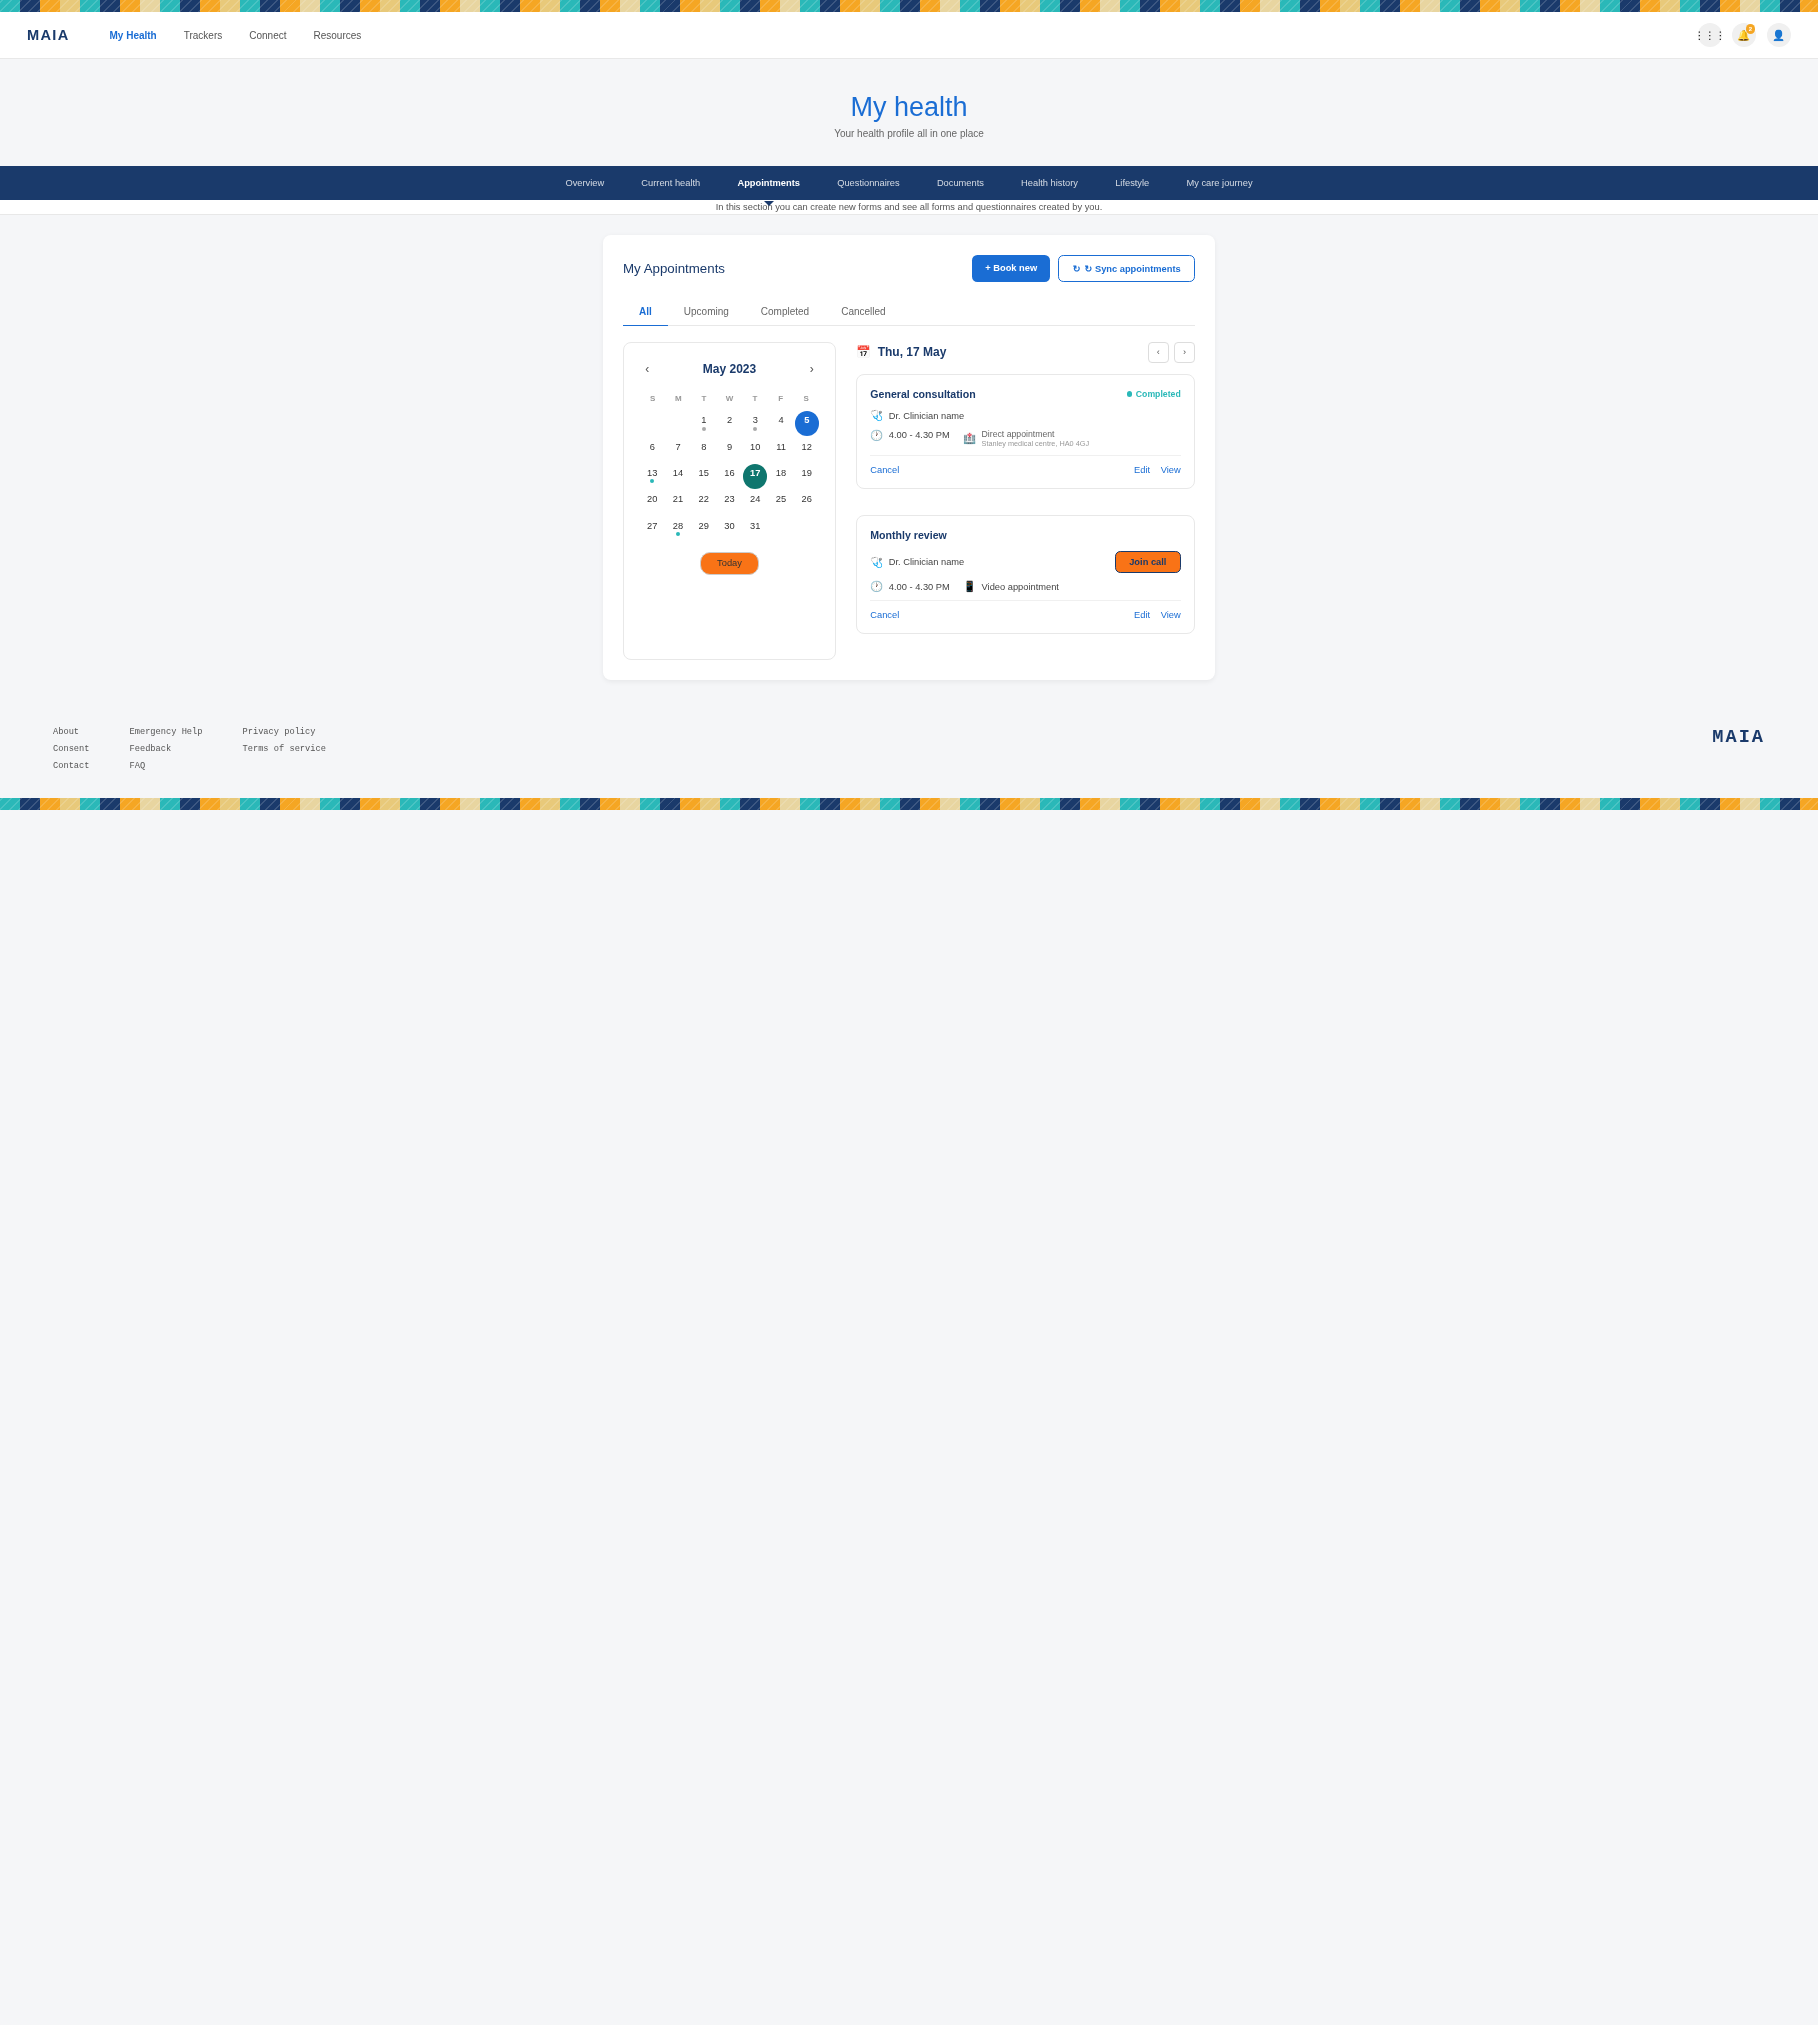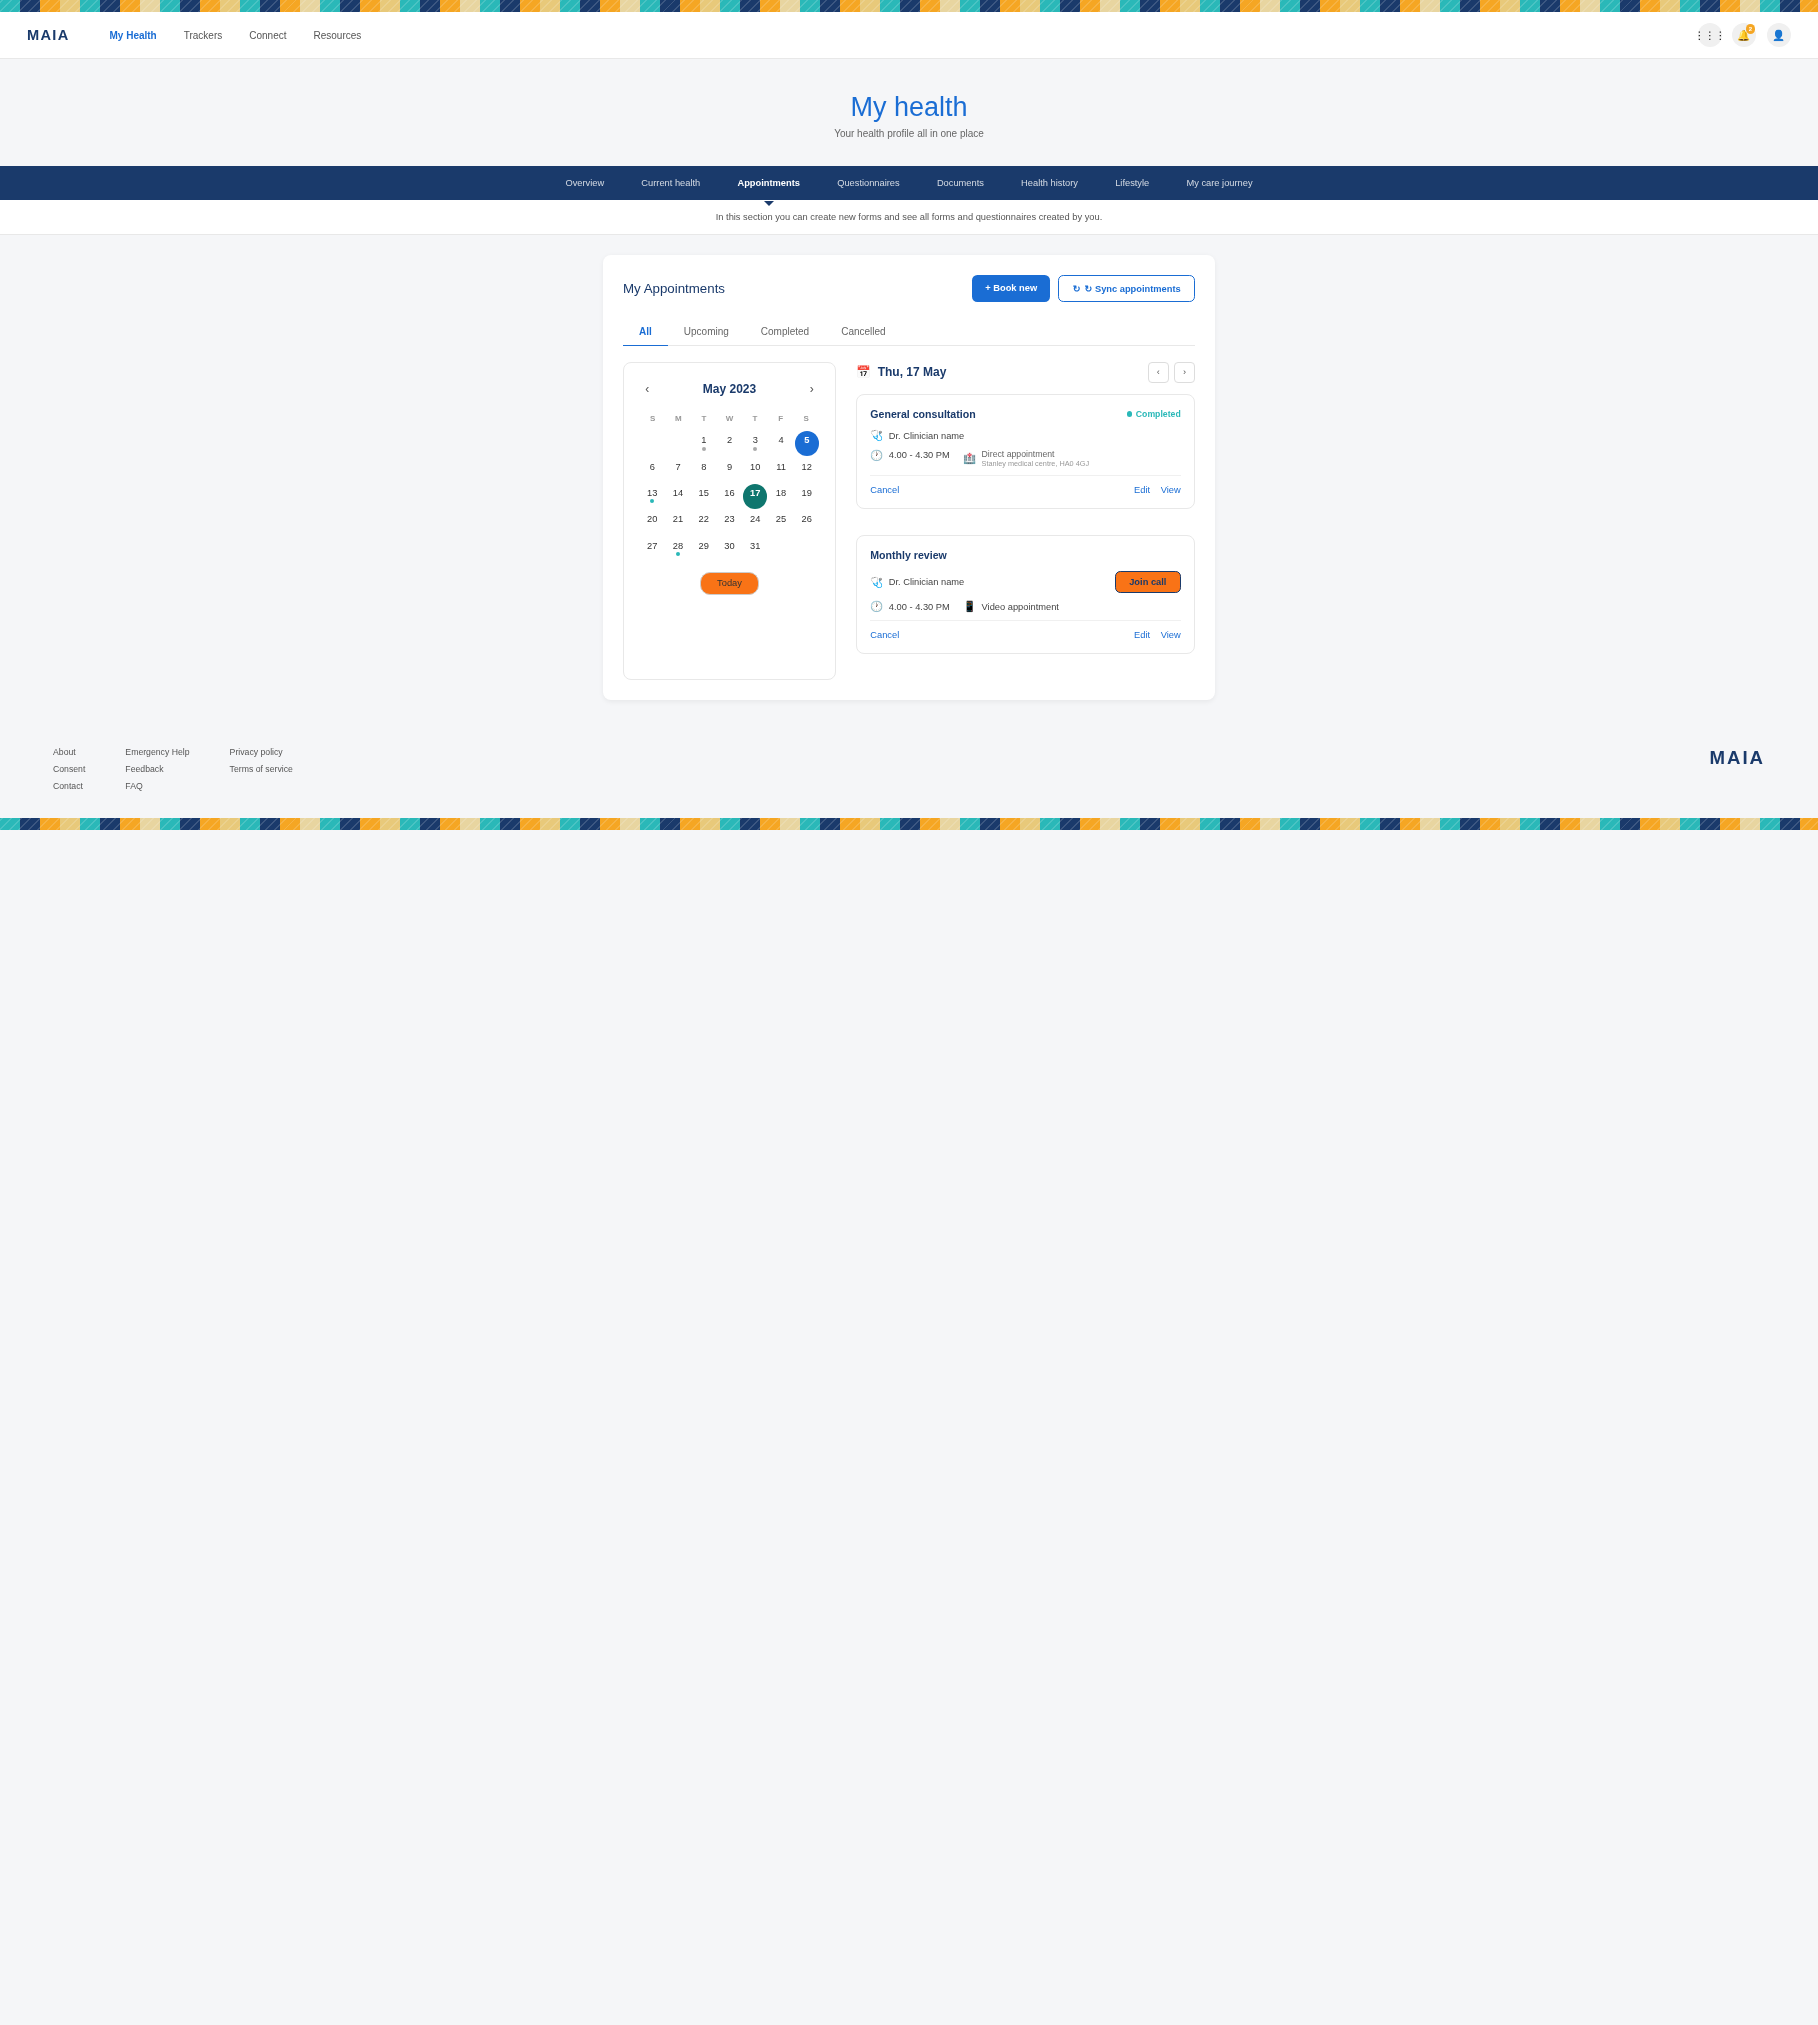--- a/index.html
+++ b/index.html
@@ -146,21 +146,21 @@
       height: 0;
       border-left: 5.3px solid transparent;
       border-right: 5.3px solid transparent;
       border-top: 5.3px solid #1a3a6b;
     }
 
     
     .section-info {
       background: #fff;
       text-align: center;
-      padding: 12px;
+      padding: 2px;
       font-size: 9.3px;
       color: #555;
       border-bottom: 0.7px solid #e8e8e8;
     }
 
     
     .main-content {
       max-width: 612px;
       margin: 20px auto;
       background: #fff;
@@ -460,20 +460,21 @@
     }
 
     
     .footer {
       background: #f5f6f8;
       padding: 27px 53px;
       display: flex;
       justify-content: space-between;
       align-items: flex-start;
       margin-top: 20px;
+      font-family: Liberation Mono, monospace;
     }
     .footer-links {
       display: flex;
       gap: 40px;
     }
     .footer-col {
       display: flex;
       flex-direction: column;
       gap: 6.7px;
     }

